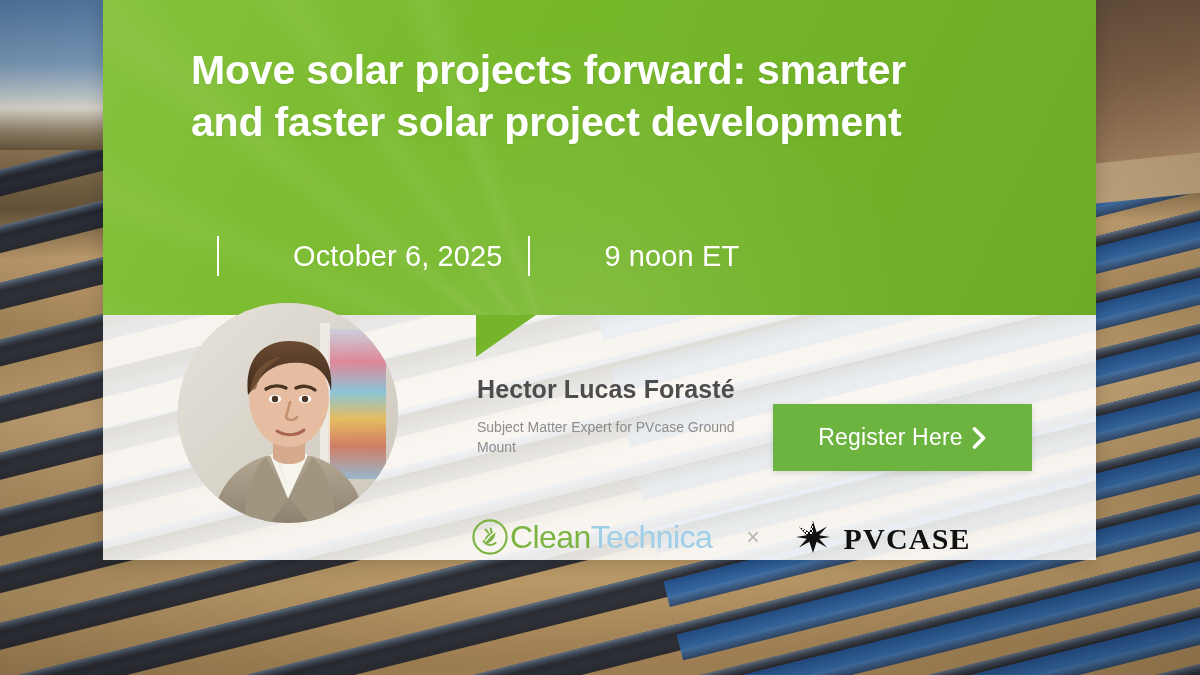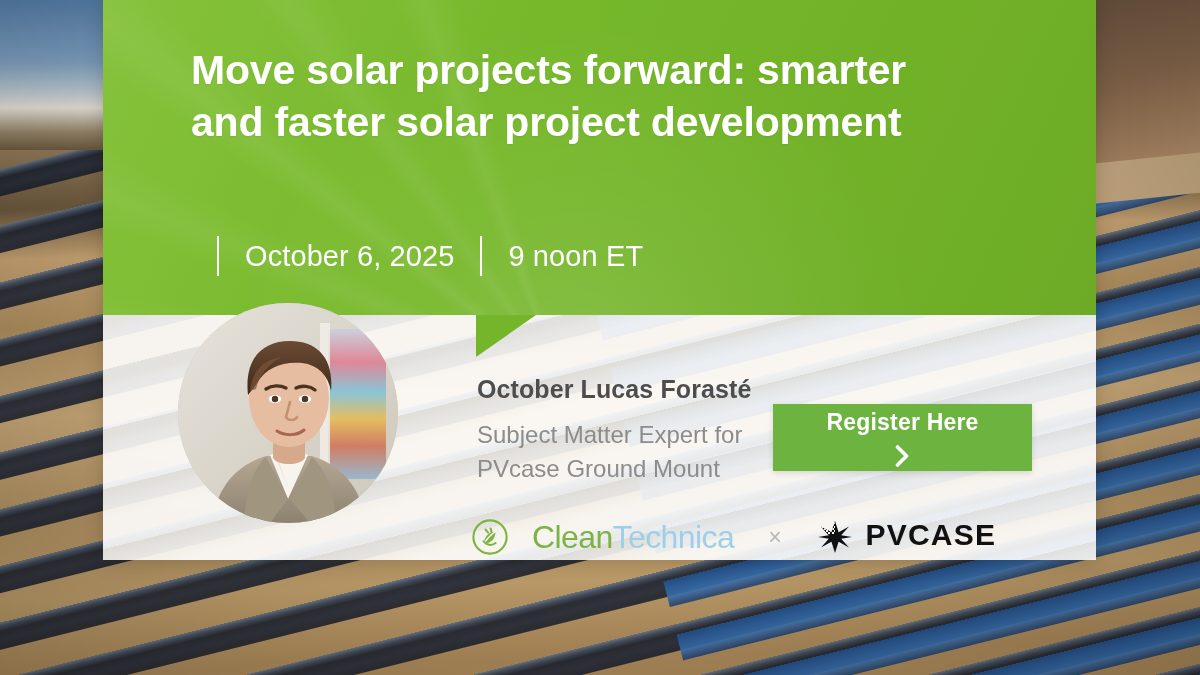--- a/index.html
+++ b/index.html
@@ -245,20 +245,21 @@
     width: 2px;
     height: 40px;
     background: #ffffff;
     margin: 0 26px;
     flex: none;
   }
   .meta-date, .meta-time {
     color: #ffffff;
     font-size: 29px;
     letter-spacing: 0.1px;
+    margin-left: 48px;
   }
 
   
   .avatar {
     position: absolute;
     left: 75px;
     top: 303px;
     width: 220px;
     height: 220px;
     border-radius: 50%;
@@ -276,73 +277,72 @@
     font-size: 25px;
     font-weight: bold;
     letter-spacing: 0.1px;
   }
   .speaker-role {
     position: absolute;
     left: 374px;
     top: 418px;
     width: 300px;
     color: #8c8c8c;
-    font-size: 24px;
+    font-size: 14px;
     line-height: 1.42;
   }
 
   
   .register-btn {
     position: absolute;
     left: 670px;
     top: 404px;
     width: 259px;
     height: 67px;
     background: #6db33f;
     border: none;
     color: #ffffff;
     font-family: "Liberation Sans", sans-serif;
     font-size: 23px;
-    font-weight: bold;
+    font-weight: normal;
     letter-spacing: 0.2px;
     display: flex;
     align-items: center;
     justify-content: center;
     gap: 9px;
     cursor: pointer;
     box-shadow: 0 2px 6px rgba(0,0,0,0.13);
-    flex-direction: column;
   }
   .chev { display: block; }
 
   
   .logos {
     position: absolute;
     left: 368px;
     top: 512px;
     display: flex;
     align-items: center;
     height: 50px;
   }
   .ct-logo { display: flex; align-items: center; }
   .ct-wordmark {
     font-size: 32px;
     letter-spacing: -0.6px;
-    margin-left: 23px;
+    margin-left: 1px;
     font-weight: normal;
   }
   .ct-clean { color: #7cb342; }
   .ct-technica { color: #9fcfe8; }
   .logo-x {
     color: #b8b8b8;
     font-size: 23px;
     margin: 0 34px;
     line-height: 1;
   }
-  .pv-logo { display: flex; align-items: flex-start; }
+  .pv-logo { display: flex; align-items: flex-end; font-family: Liberation Serif, serif; }
   .pv-wordmark {
     color: #111111;
     font-size: 30px;
     font-weight: bold;
     letter-spacing: 1.2px;
     margin-left: 12px;
   }
 </style>
 </head>
 <body>
@@ -429,21 +429,21 @@
         <path d="M112 98 L109 114 C110 117 116 117 118 114" stroke="#c59madness" stroke-width="0" fill="none"></path>
         <path d="M112 99 L108 114 C110 118 117 118 119 114" stroke="#c2916f" stroke-width="2.6" fill="none" stroke-linecap="round"></path>
 
         <path d="M99 128 C107 133 119 133 126 127" stroke="#a8654f" stroke-width="3" fill="none" stroke-linecap="round"></path>
 
         <path d="M88 154 L110 196 L92 220 L66 220 C68 186 76 164 88 154 Z" fill="#a0957f"></path>
         <path d="M134 154 L112 196 L132 220 L158 220 C156 186 146 164 134 154 Z" fill="#a0957f"></path>
       </svg>
     </div>
 
-    <div class="speaker-name">October Lucas Forasté</div>
+    <div class="speaker-name">Hector Lucas Forasté</div>
     <div class="speaker-role">Subject Matter Expert for PVcase Ground Mount</div>
 
     <button class="register-btn">
       <span>Register Here</span>
       <svg class="chev" width="15" height="22" viewBox="0 0 15 22">
         <path d="M2.5 2 L11.5 11 L2.5 20" stroke="#ffffff" stroke-width="3.6" fill="none" stroke-linecap="round" stroke-linejoin="round"></path>
       </svg>
     </button>
 
     <div class="logos">

